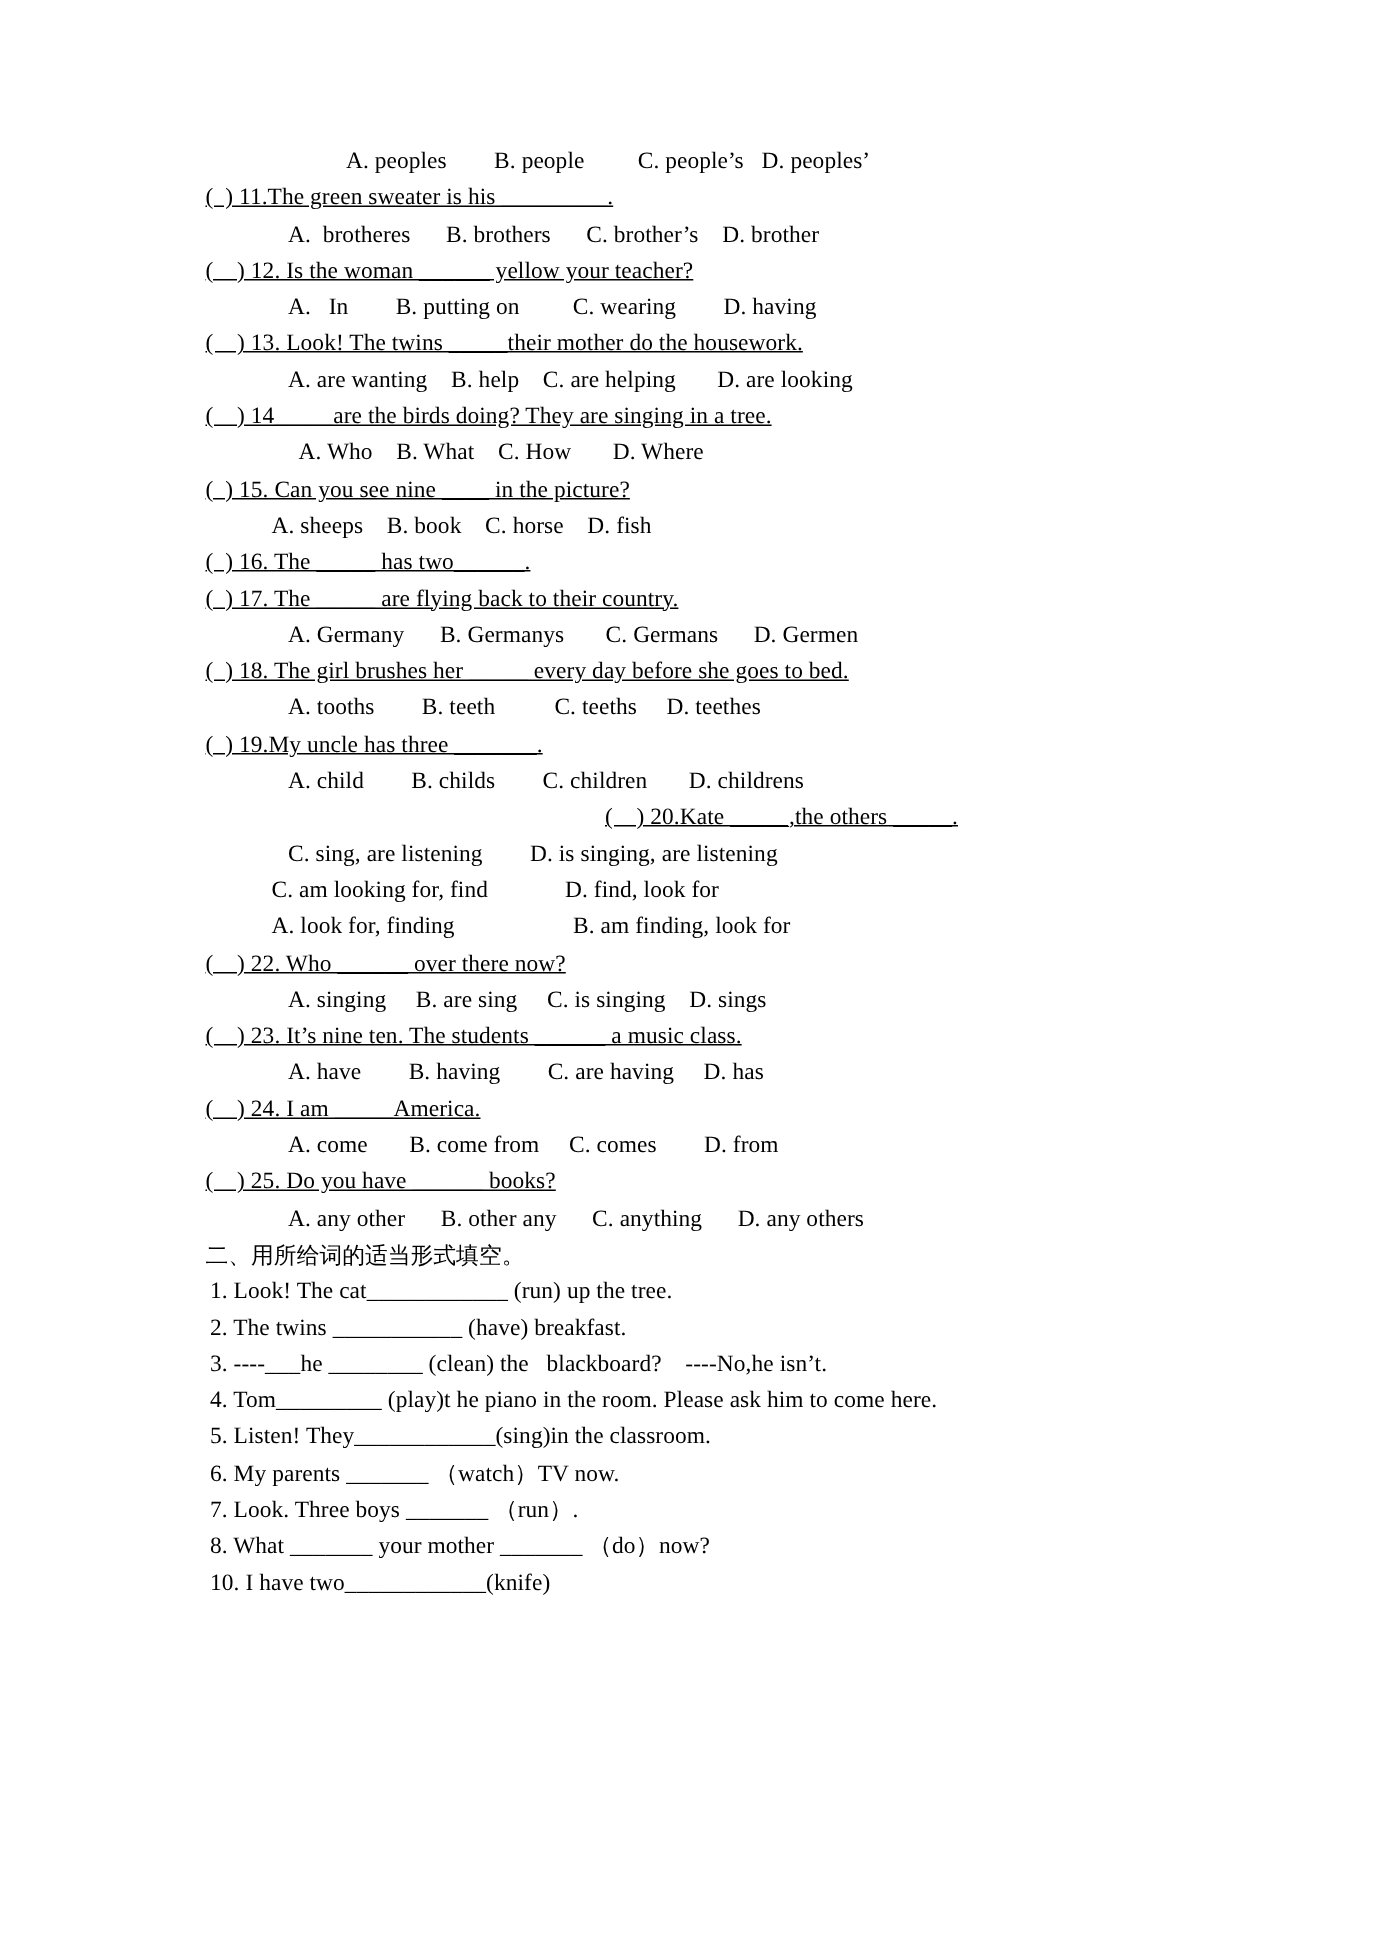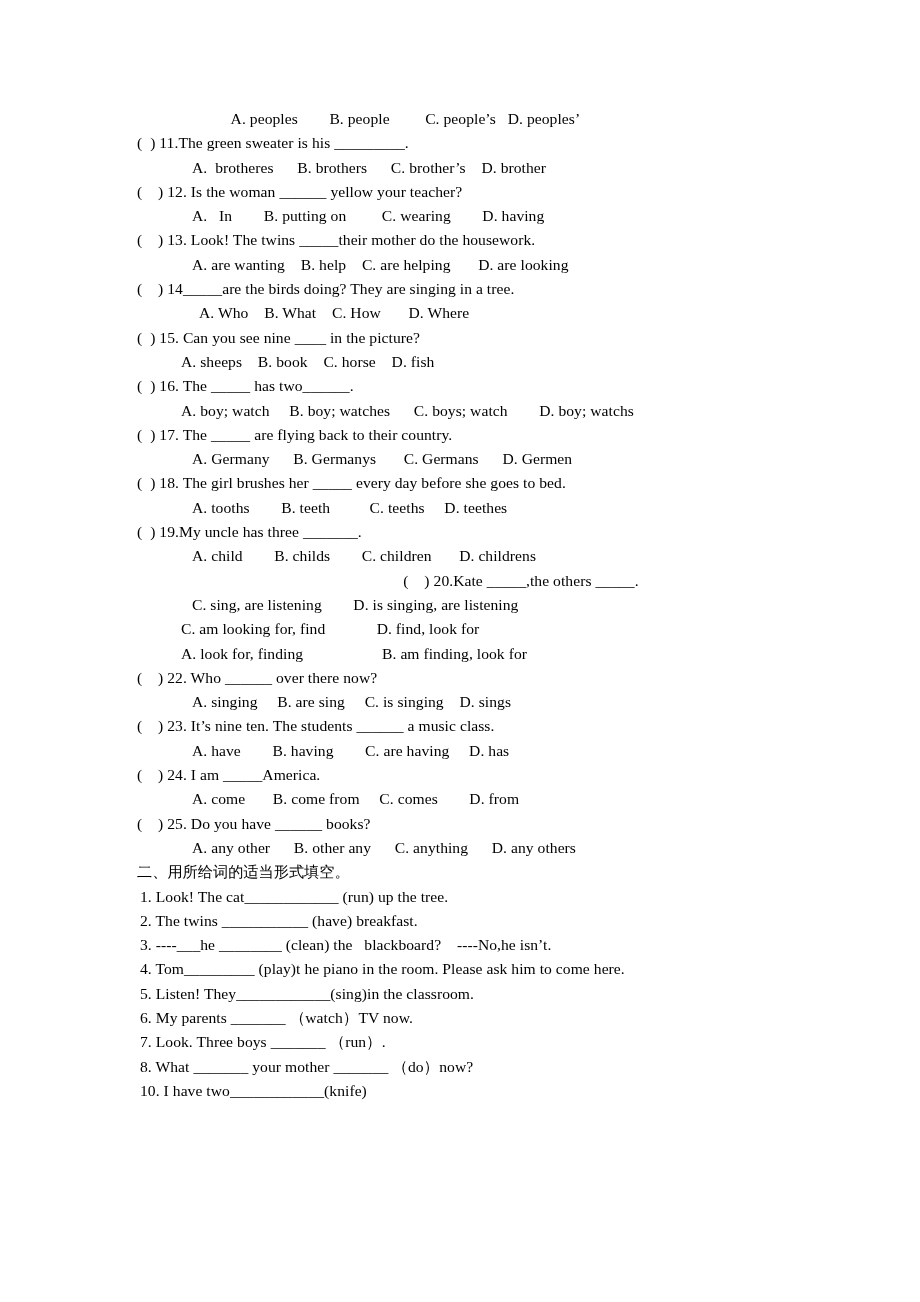--- a/index.html
+++ b/index.html
@@ -20,32 +20,33 @@
     position: absolute;
     left: 0;
     top: 0;
     width: 920px;
     height: 1302px;
     overflow: hidden;
   }
   #content {
     position: absolute;
     left: 137px;
-    top: 107px;
+    top: 96px;
     width: 760px;
   }
   .line {
     font-size: 15.6px;
     line-height: 24.3px;
     white-space: pre;
     letter-spacing: 0.05px;
   }
   
   .q {
     padding-left: 0px;
+    text-decoration: underline;
   }
   
   .opt {
     padding-left: 55px;
   }
   .opt-wide {
     padding-left: 62px;
   }
   .opt-narrow {
     padding-left: 44px;
@@ -84,21 +85,20 @@
     <div class="line q">(    ) 13. Look! The twins _____their mother do the housework.</div>
     <div class="line opt">A. are wanting    B. help    C. are helping       D. are looking</div>
 
     <div class="line q">(    ) 14_____are the birds doing? They are singing in a tree.</div>
     <div class="line opt-wide">A. Who    B. What    C. How       D. Where</div>
 
     <div class="line q">(  ) 15. Can you see nine ____ in the picture?</div>
     <div class="line opt-narrow">A. sheeps    B. book    C. horse    D. fish</div>
 
     <div class="line q">(  ) 16. The _____ has two______.</div>
-    <div class="line opt-narrow">A. boy; watch     B. boy; watches      C. boys; watch        D. boy; watchs</div>
 
     <div class="line q">(  ) 17. The _____ are flying back to their country.</div>
     <div class="line opt">A. Germany      B. Germanys       C. Germans      D. Germen</div>
 
     <div class="line q">(  ) 18. The girl brushes her _____ every day before she goes to bed.</div>
     <div class="line opt">A. tooths        B. teeth          C. teeths     D. teethes</div>
 
     <div class="line q">(  ) 19.My uncle has three _______.</div>
     <div class="line opt">A. child        B. childs        C. children       D. childrens</div>
 

